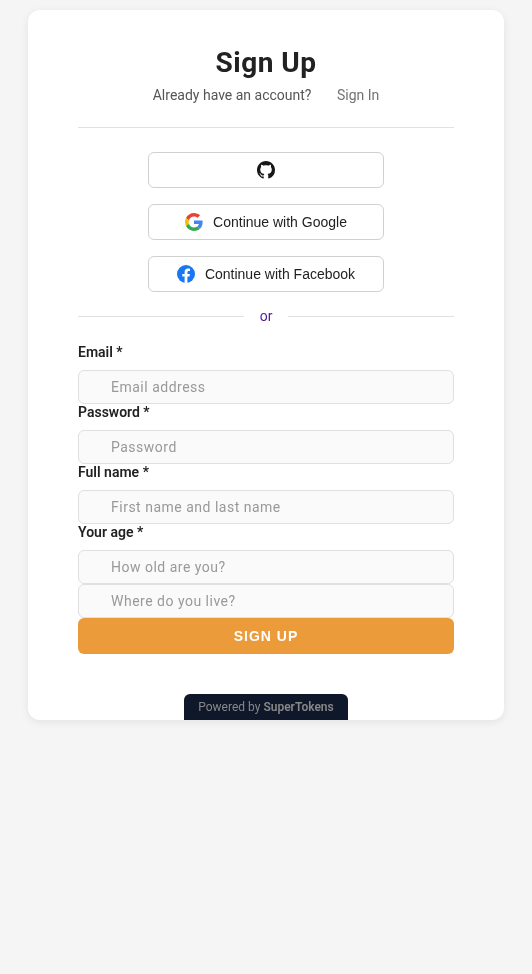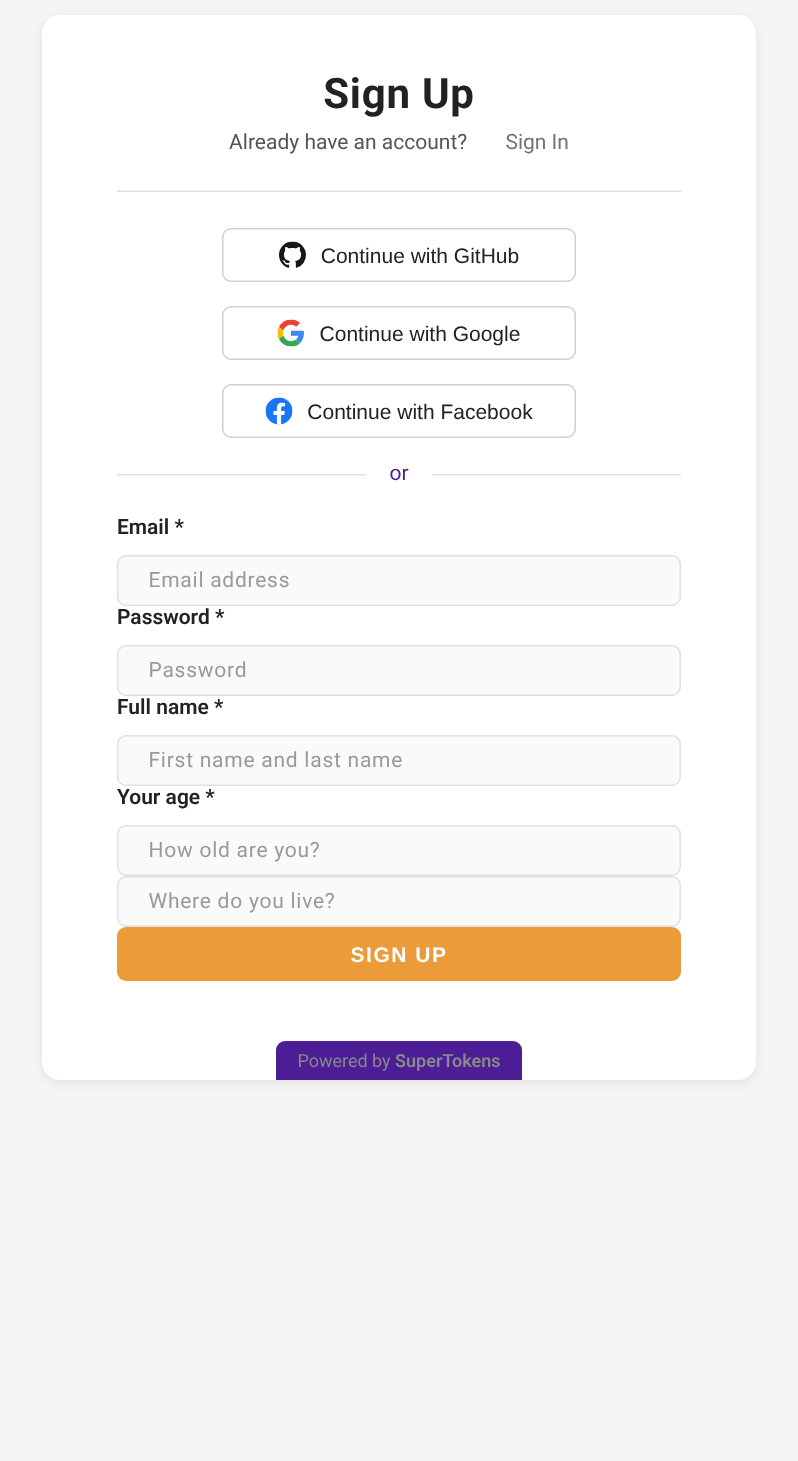--- a/index.html
+++ b/index.html
@@ -102,21 +102,21 @@
       color: #222;
       display: block;
       margin-bottom: 10px;
     }
     .form-input {
       width: 100%;
       height: 34px;
       border: 1px solid #e0e0e0;
       border-radius: 6px;
       background: #fafafa;
-      padding: 0 20px;
+      padding: 0 32px;
       font-size: 14px;
       color: #333;
       letter-spacing: 0.5px;
       font-family: inherit;
     }
     .form-input::placeholder {
       color: #999;
     }
     .submit-button {
       width: 100%;
@@ -125,21 +125,21 @@
       color: #fff;
       font-size: 14px;
       font-weight: 700;
       letter-spacing: 1px;
       border: none;
       border-radius: 6px;
       cursor: pointer;
       margin-bottom: 40px;
     }
     .footer-badge {
-      background: #4c1d95;
+      background: #0f172a;
       padding: 6px 14px;
       border-radius: 6px 6px 0 0;
       font-size: 12px;
       color: #888;
       margin-top: auto;
     }
     .footer-badge .brand {
       font-weight: 600;
     }
   </style>
@@ -152,21 +152,20 @@
     <span>Already have an account? </span><span class="signin-link">Sign In</span>
   </p>
   <div class="divider-line"></div>
 
   <button class="social-button">
     <span class="icon-wrapper">
       <svg viewBox="0 0 16 16" width="18" height="18" fill="#181717">
           <path d="M8 0C3.58 0 0 3.58 0 8c0 3.54 2.29 6.53 5.47 7.59.4.07.55-.17.55-.38 0-.19-.01-.82-.01-1.49-2.01.37-2.53-.49-2.69-.94-.09-.23-.48-.94-.82-1.13-.28-.15-.68-.52-.01-.53.63-.01 1.08.58 1.23.82.72 1.21 1.87.87 2.33.66.07-.52.28-.87.51-1.07-1.78-.2-3.64-.89-3.64-3.95 0-.87.31-1.59.82-2.15-.08-.2-.36-1.02.08-2.12 0 0 .67-.21 2.2.82.64-.18 1.32-.27 2-.27.68 0 1.36.09 2 .27 1.53-1.04 2.2-.82 2.2-.82.44 1.1.16 1.92.08 2.12.51.56.82 1.27.82 2.15 0 3.07-1.87 3.75-3.65 3.95.29.25.54.73.54 1.48 0 1.07-.01 1.93-.01 2.2 0 .21.15.46.55.38A8.013 8.013 0 0016 8c0-4.42-3.58-8-8-8z"></path>
         </svg>
     </span>
-    <span>Continue with GitHub</span>
   </button>
 
   <button class="social-button">
     <span class="icon-wrapper">
       <svg viewBox="0 0 48 48" width="18" height="18">
           <path fill="#EA4335" d="M24 9.5c3.54 0 6.71 1.22 9.21 3.6l6.85-6.85C35.9 2.38 30.47 0 24 0 14.62 0 6.51 5.38 2.56 13.22l7.98 6.19C12.43 13.72 17.74 9.5 24 9.5z"></path>
           <path fill="#4285F4" d="M46.98 24.55c0-1.57-.15-3.09-.38-4.55H24v9.02h12.94c-.58 2.96-2.26 5.48-4.78 7.18l7.73 6c4.51-4.18 7.09-10.36 7.09-17.65z"></path>
           <path fill="#FBBC05" d="M10.53 28.59c-.48-1.45-.76-2.99-.76-4.59s.27-3.14.76-4.59l-7.98-6.19C.92 16.46 0 20.12 0 24c0 3.88.92 7.54 2.56 10.78l7.97-6.19z"></path>
           <path fill="#34A853" d="M24 48c6.48 0 11.93-2.13 15.89-5.81l-7.73-6c-2.15 1.45-4.92 2.3-8.16 2.3-6.26 0-11.57-4.22-13.47-9.91l-7.98 6.19C6.51 42.62 14.62 48 24 48z"></path>
         </svg>

